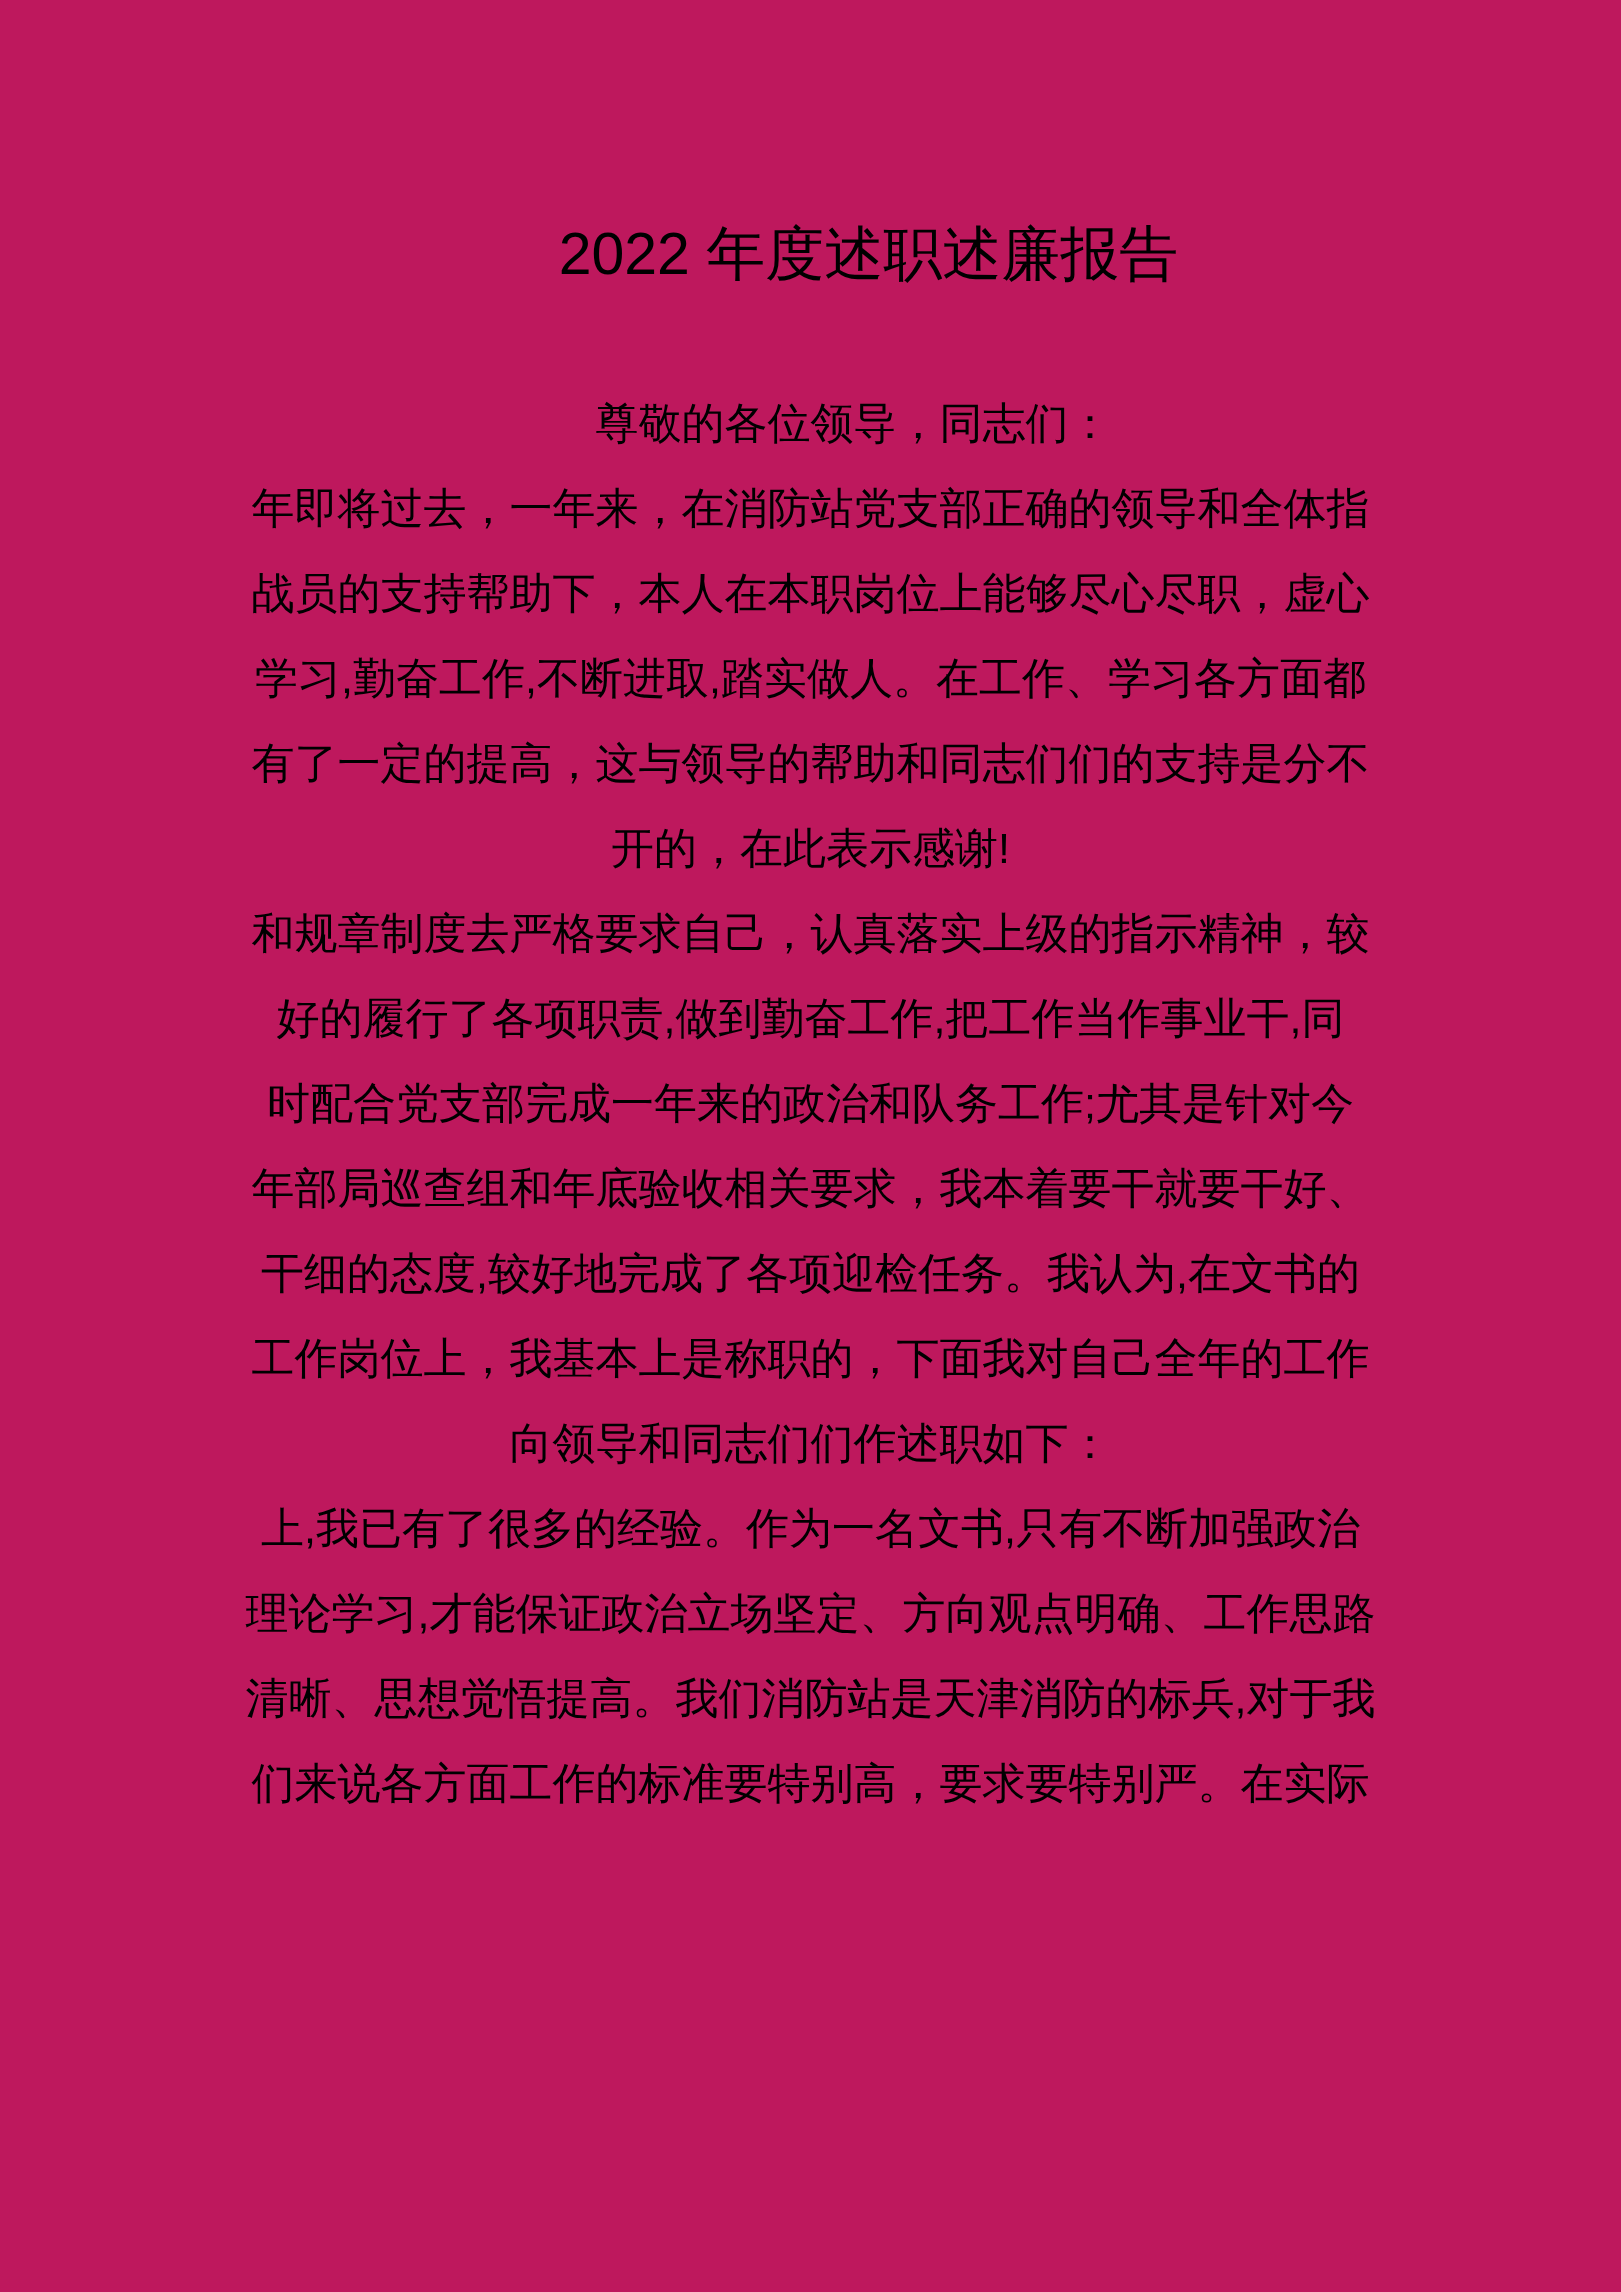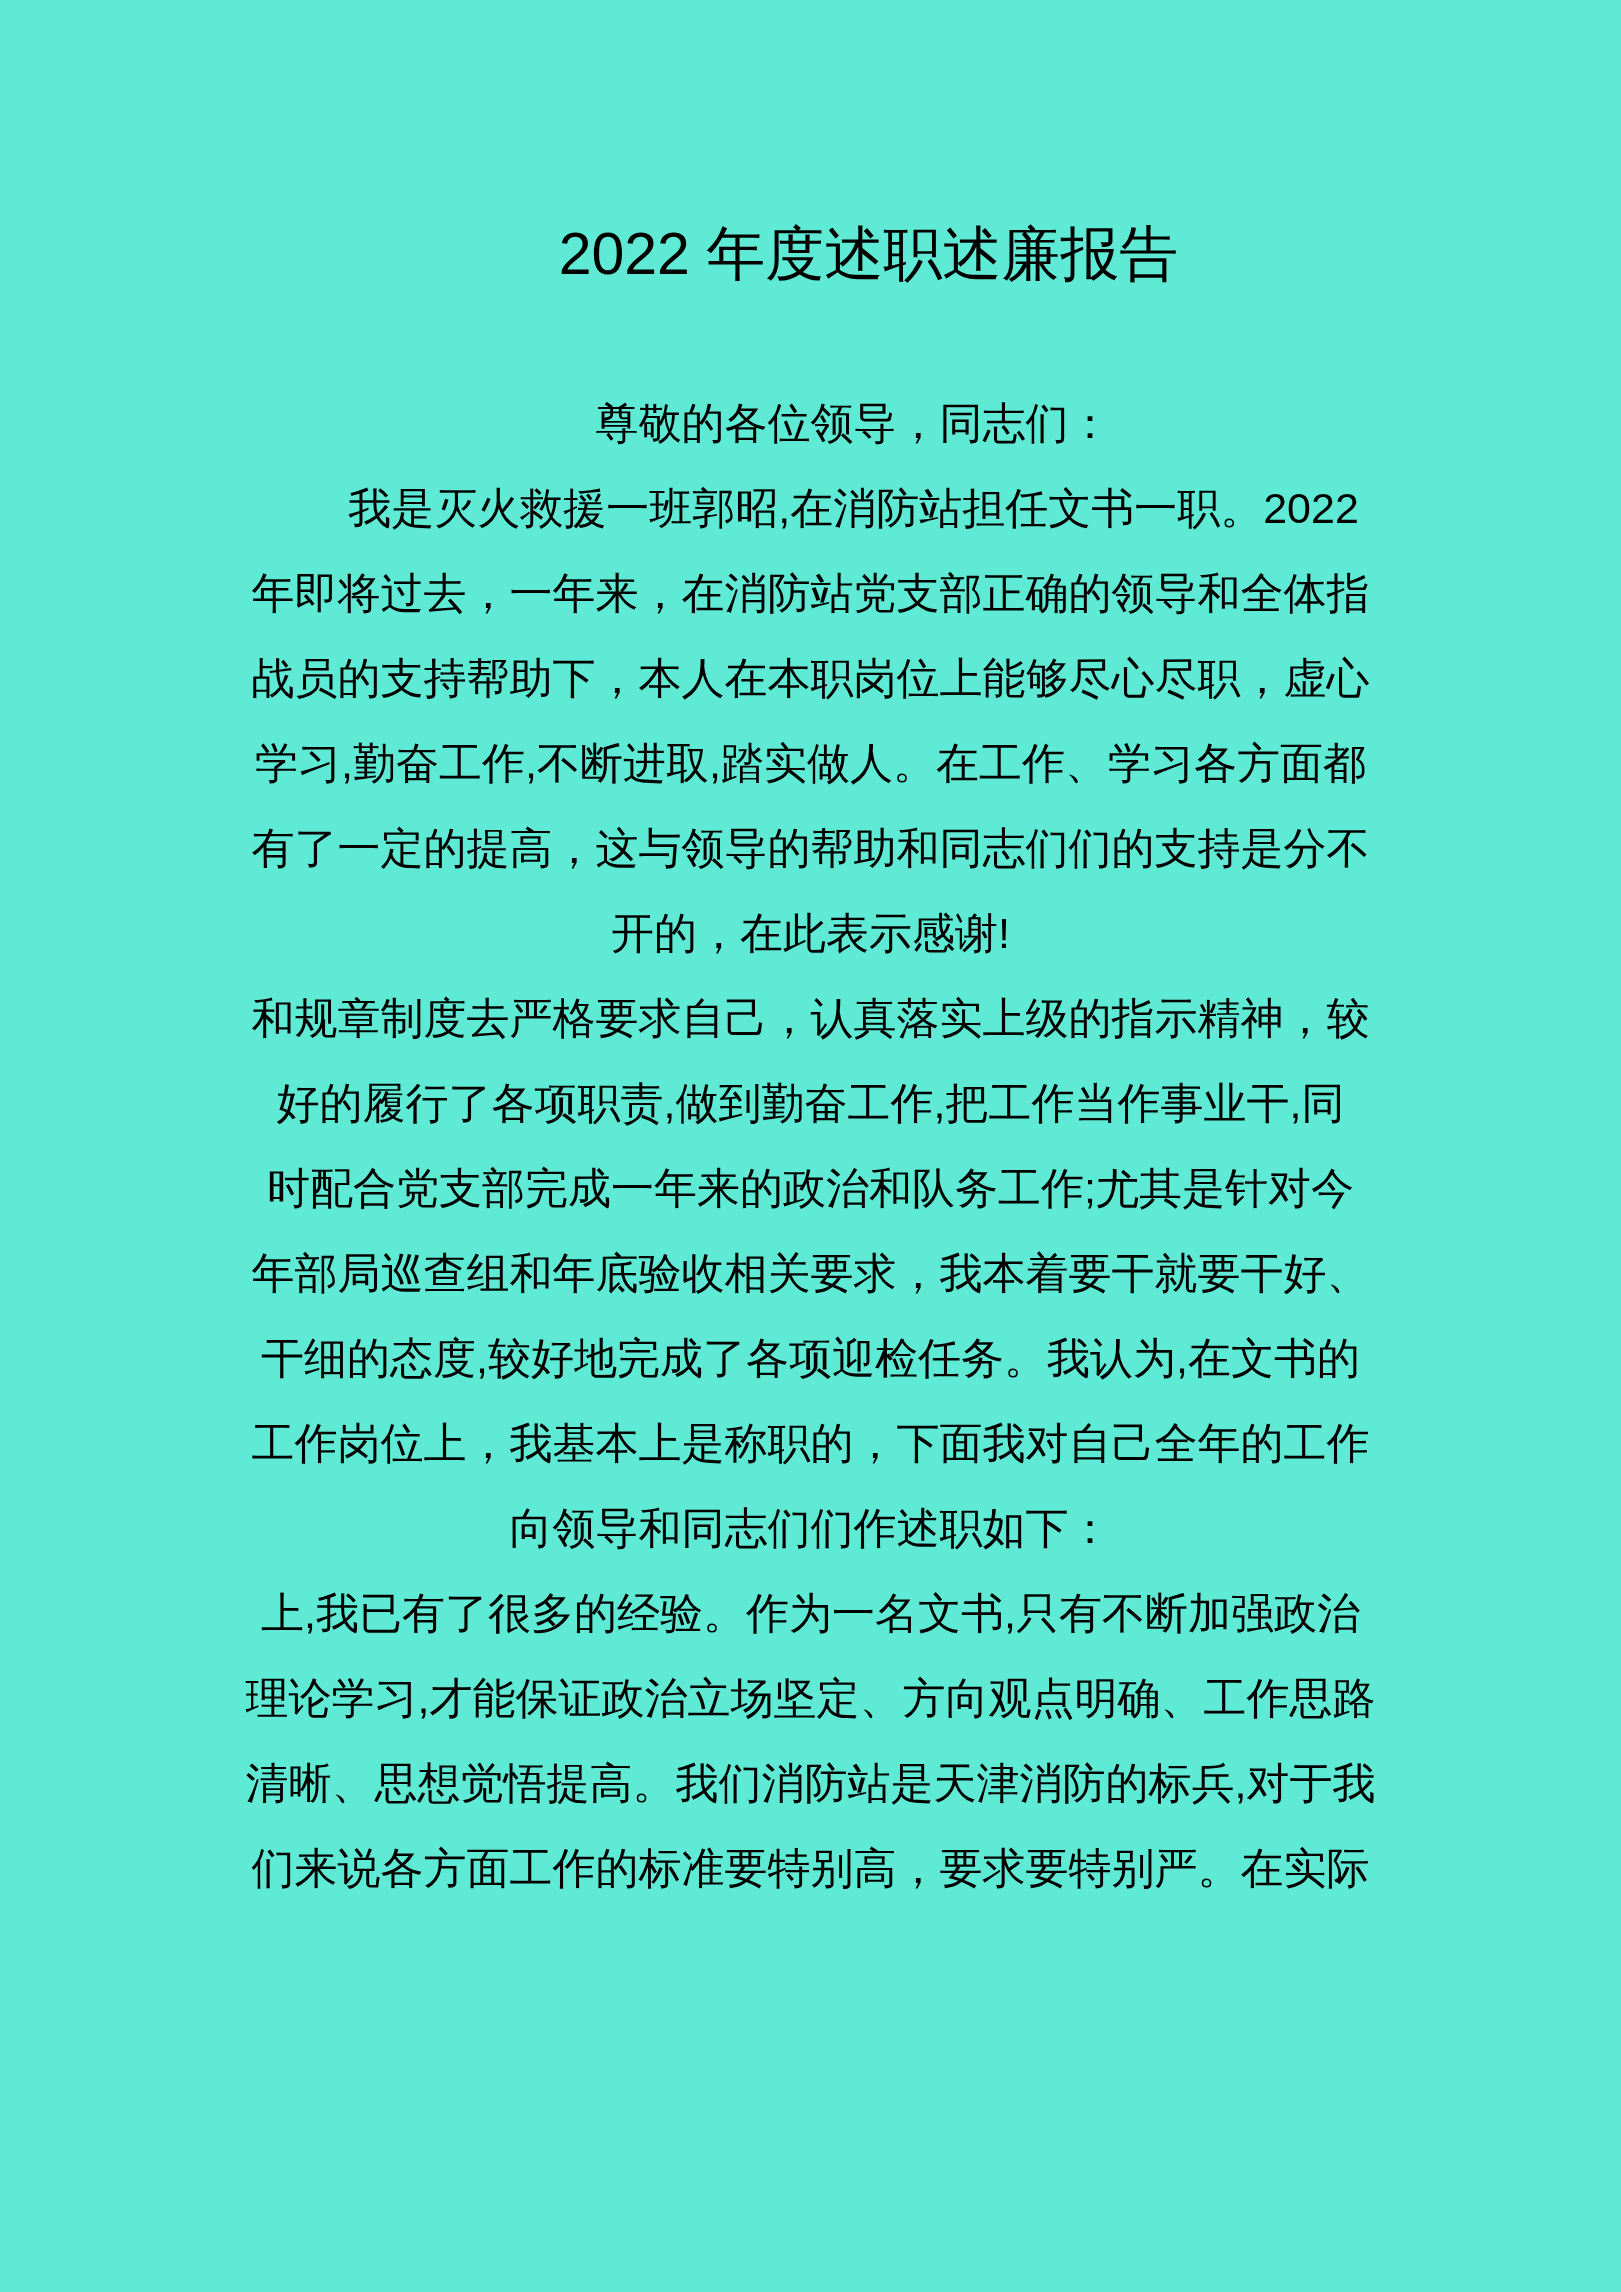--- a/index.html
+++ b/index.html
@@ -11,21 +11,21 @@
     height: 2293px;
     background: #ffffff;
     color: #000000;
     position: relative;
     overflow: hidden;
     font-family: "Liberation Sans", "DejaVu Sans", sans-serif;
   }
   .page {
     position: absolute;
     inset: 0;
-    background: #5eead4;
+    background: #be185d;
   }
   .doc-title {
     position: absolute;
     top: 222px;
     left: 245px;
     width: 1131px;
     margin: 0;
     font-size: 59px;
     font-weight: normal;
     line-height: 65px;
@@ -57,21 +57,20 @@
     font-weight: bold;
   }
 </style>
 </head>
 <body>
 
 <div class="page">
   <h1 class="doc-title">2022 年度述职述廉报告</h1>
   <div class="doc-body" id="doc-body">
       <div class="doc-line indent"><span class="run">尊敬的各位领导，同志们：</span></div>
-      <div class="doc-line indent"><span class="run">我是灭火救援一班郭昭,在消防站担任文书一职。2022</span></div>
       <div class="doc-line"><span class="run">年即将过去，一年来，在消防站党支部正确的领导和全体指</span></div>
       <div class="doc-line"><span class="run">战员的支持帮助下，本人在本职岗位上能够尽心尽职，虚心</span></div>
       <div class="doc-line"><span class="run">学习,勤奋工作,不断进取,踏实做人。在工作、学习各方面都</span></div>
       <div class="doc-line"><span class="run">有了一定的提高，这与领导的帮助和同志们们的支持是分不</span></div>
       <div class="doc-line"><span class="run">开的，在此表示感谢!</span></div>
       <div class="doc-line"><span class="run">和规章制度去严格要求自己，认真落实上级的指示精神，较</span></div>
       <div class="doc-line"><span class="run">好的履行了各项职责,做到勤奋工作,把工作当作事业干,同</span></div>
       <div class="doc-line"><span class="run">时配合党支部完成一年来的政治和队务工作;尤其是针对今</span></div>
       <div class="doc-line"><span class="run">年部局巡查组和年底验收相关要求，我本着要干就要干好、</span></div>
       <div class="doc-line"><span class="run">干细的态度,较好地完成了各项迎检任务。我认为,在文书的</span></div>

